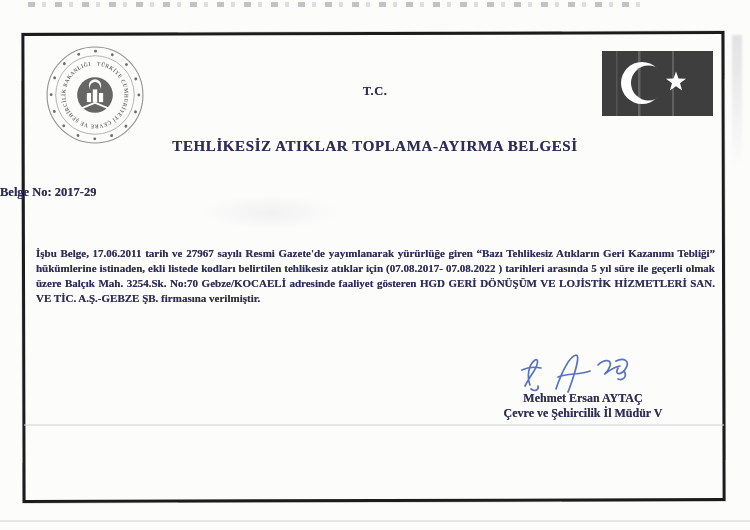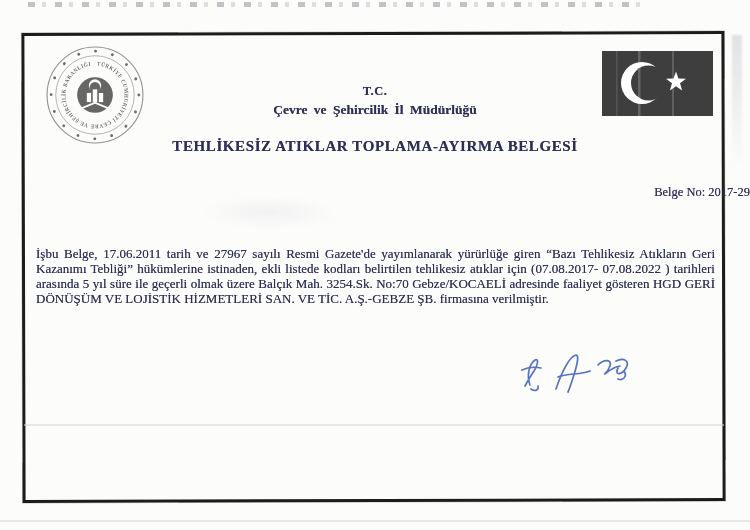--- a/index.html
+++ b/index.html
@@ -42,25 +42,25 @@
   .flag { position:absolute; left:602px; top:51px; width:111px; height:65px;
     filter:blur(.3px); }
 
   .header { position:absolute; top:48px; left:0; width:750px; text-align:center;margin-top:36px; }
   .header .tc { font-size:12.5px; font-weight:bold; letter-spacing:.5px; }
   .header .authority { font-size:14px; font-weight:bold; letter-spacing:.8px; margin-top:2px; }
   .header .directorate { font-size:13.5px; font-weight:bold; word-spacing:3px; margin-top:3px; }
 
   .title { position:absolute; top:138px; left:0; width:750px; text-align:center;
     font-size:15px; font-weight:bold; letter-spacing:.6px; }
-  .belge-no { position:absolute; top:185px; left:0; width:750px; text-align:right;
-    font-size:12.5px; font-weight:normal; }
+  .belge-no { position:absolute; top:185px; left:0; width:750px; text-align:left;
+    font-size:12.5px; font-weight:bold; }
 
   .body-par { position:absolute; top:246px; left:36px; width:679px;
-    font-size:13px; font-weight:normal; line-height:15px;
+    font-size:11px; font-weight:bold; line-height:15px;
     text-align:justify; }
   .note { position:absolute; top:327px; left:36px; width:679px;
     font-size:11.6px; font-weight:bold; }
   .ek { position:absolute; top:353px; left:36px; width:679px;
     font-size:11.6px; font-weight:bold; }
 
   .signature-svg { position:absolute; left:512px; top:349px; width:135px; height:48px;
     filter:blur(.25px); }
   .sig-block { position:absolute; top:391px; left:463px; width:240px; text-align:center;
     font-size:12px; font-weight:bold; line-height:15px; }
@@ -103,37 +103,40 @@
     <circle cx="40" cy="32" r="21" fill="#ffffff"></circle>
     <circle cx="46.5" cy="32" r="17.5" fill="#3e3e3e"></circle>
     <path fill="#ffffff" transform="translate(74,31) rotate(-18)" d="M10.5,0 L3.4,2.47 L3.24,9.99 L-1.3,3.99 L-8.49,6.17 L-4.2,0 L-8.49,-6.17 L-1.3,-3.99 L3.24,-9.99 L3.4,-2.47 Z"></path>
     <rect x="36" width="2.5" height="65" fill="#ffffff" opacity=".2"></rect>
     <rect x="70" width="2" height="65" fill="#ffffff" opacity=".18"></rect>
     <rect x="14" width="1.5" height="65" fill="#ffffff" opacity=".12"></rect>
   </svg>
 
   <div class="header">
     <div class="tc txt">T.C.</div>
-    <div class="directorate txt">Çevre ve Şehircilik İl Müdürlüğü</div>
   </div>
 
   <div class="title txt">TEHLİKESİZ ATIKLAR TOPLAMA-AYIRMA BELGESİ</div>
   <div class="belge-no txt">Belge No: 2017-29</div>
 
   <p class="body-par txt">İşbu Belge, 17.06.2011 tarih ve 27967 sayılı Resmi Gazete'de yayımlanarak yürürlüğe giren “Bazı Tehlikesiz Atıkların Geri Kazanımı Tebliği” hükümlerine istinaden, ekli listede kodları belirtilen tehlikesiz atıklar için (07.08.2017- 07.08.2022 ) tarihleri arasında 5 yıl süre ile geçerli olmak üzere Balçık Mah. 3254.Sk. No:70 Gebze/KOCAELİ adresinde faaliyet gösteren HGD GERİ DÖNÜŞÜM VE LOJİSTİK HİZMETLERİ SAN. VE TİC. A.Ş.-GEBZE ŞB. firmasına verilmiştir.</p>
 
   <svg class="signature-svg" viewBox="0 0 135 48">
     <g fill="none" stroke="#4a67bd" stroke-width="1.7" stroke-linecap="round" stroke-linejoin="round" opacity=".92">
       <path d="M18,36 C15,28 16,16 23,11 C27,9 26,16 22,22 C18,28 15,33 13,37"></path>
       <path d="M10,21 C16,18 24,18 29,19"></path>
       <path d="M19,40 C23,43 27,41 26,37"></path>
       <path d="M44,40 C50,22 58,7 64,6 C68,6 64,20 60,32 C58,38 57,41 56,43"></path>
       <path d="M46,28 C56,24 68,26 78,22"></path>
       <path d="M86,16 C92,10 100,10 98,17 C96,23 90,27 94,24 C98,21 102,18 108,17"></path>
       <path d="M104,12 C112,8 118,12 114,19 C110,26 102,27 106,19"></path>
       <path d="M112,22 C116,28 110,32 106,30"></path>
     </g>
   </svg>
 
+  <div class="sig-block">
+    <div class="txt">Mehmet Ersan AYTAÇ</div>
+    <div class="txt">Çevre ve Şehircilik İl Müdür V</div>
+  </div>
 
   <div class="faint-line1"></div>
   <div class="faint-line2"></div>
 </div>
 
 </body></html>

